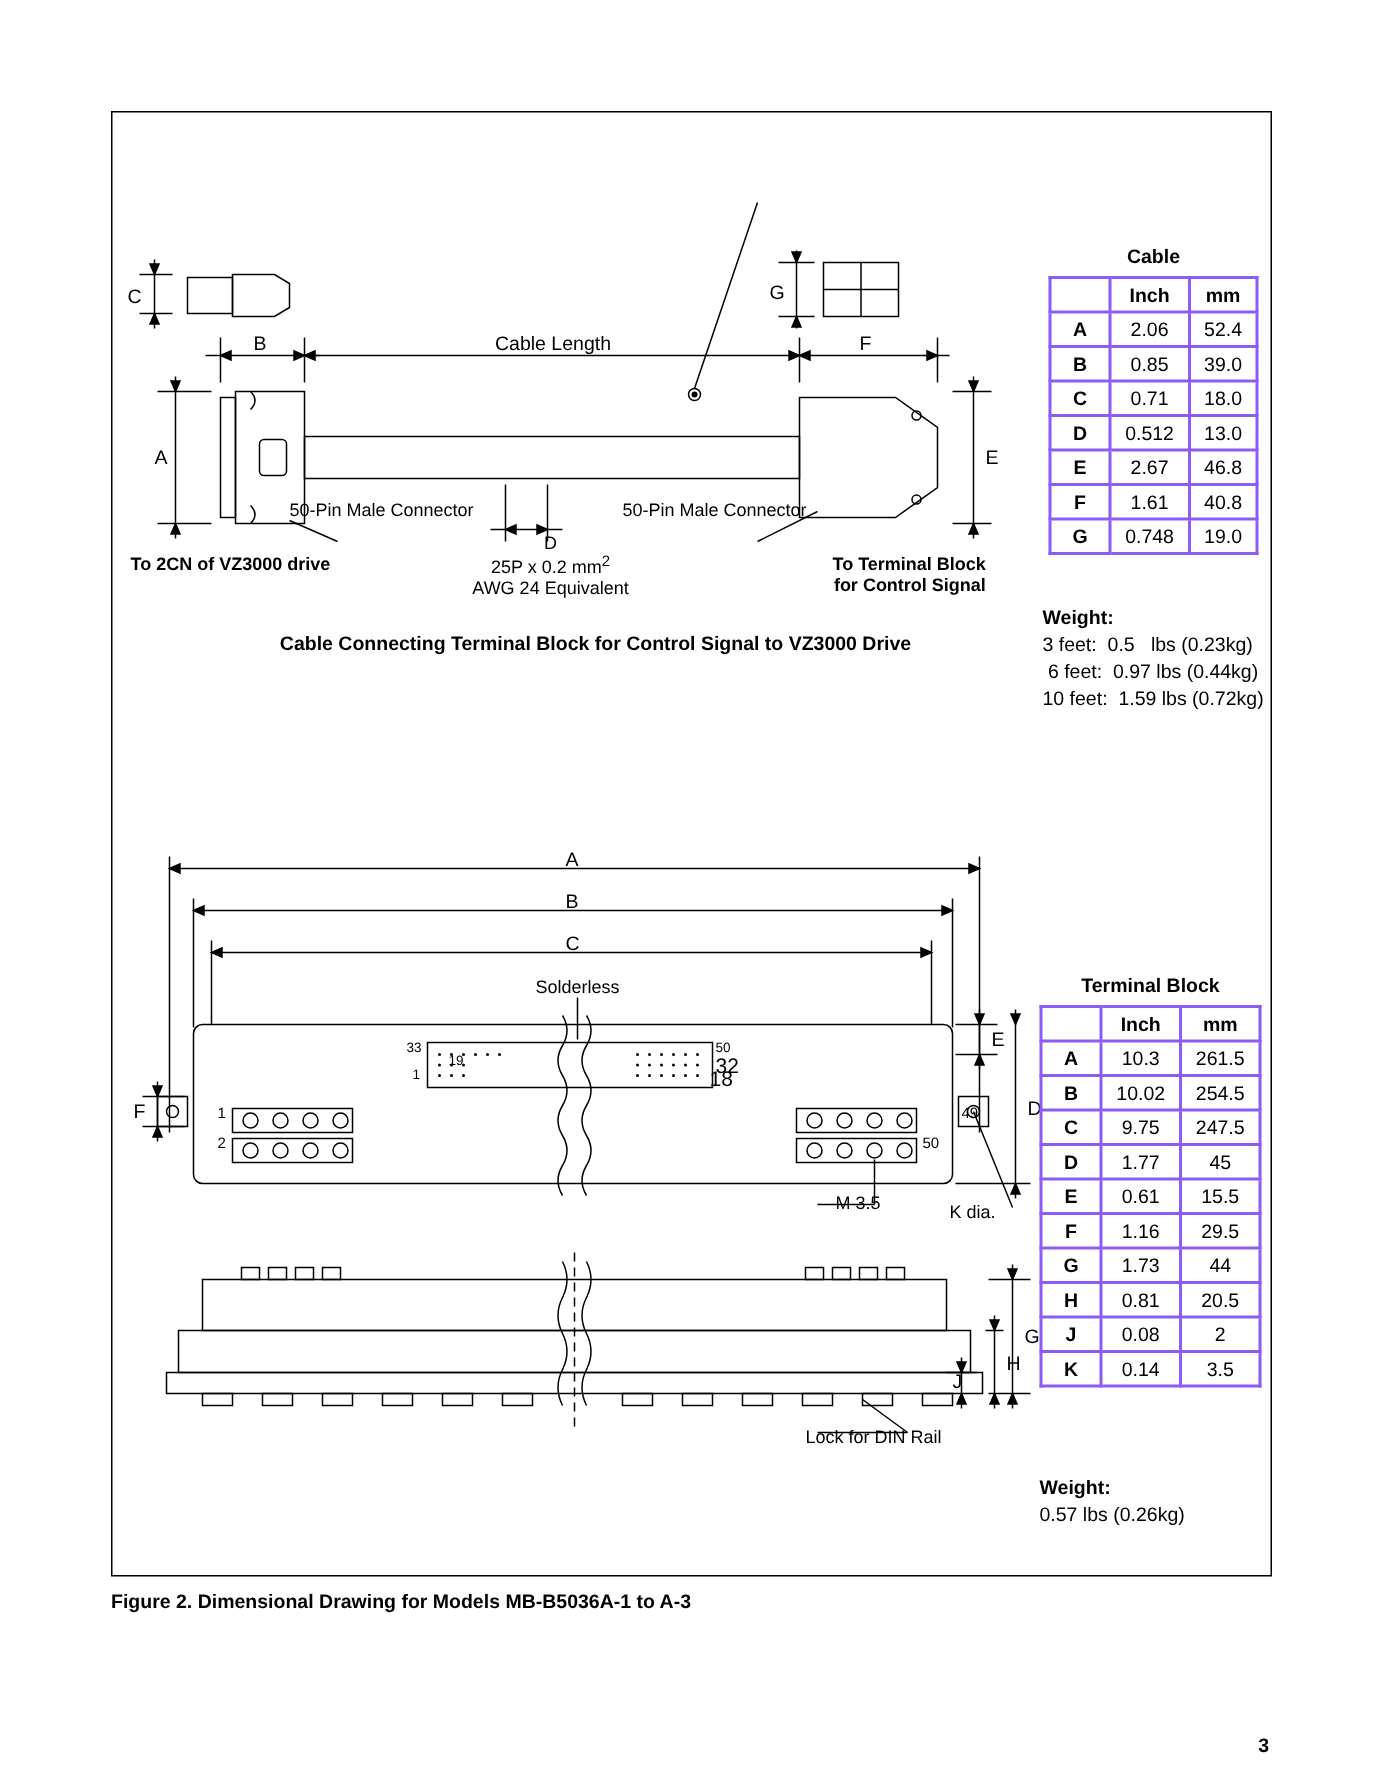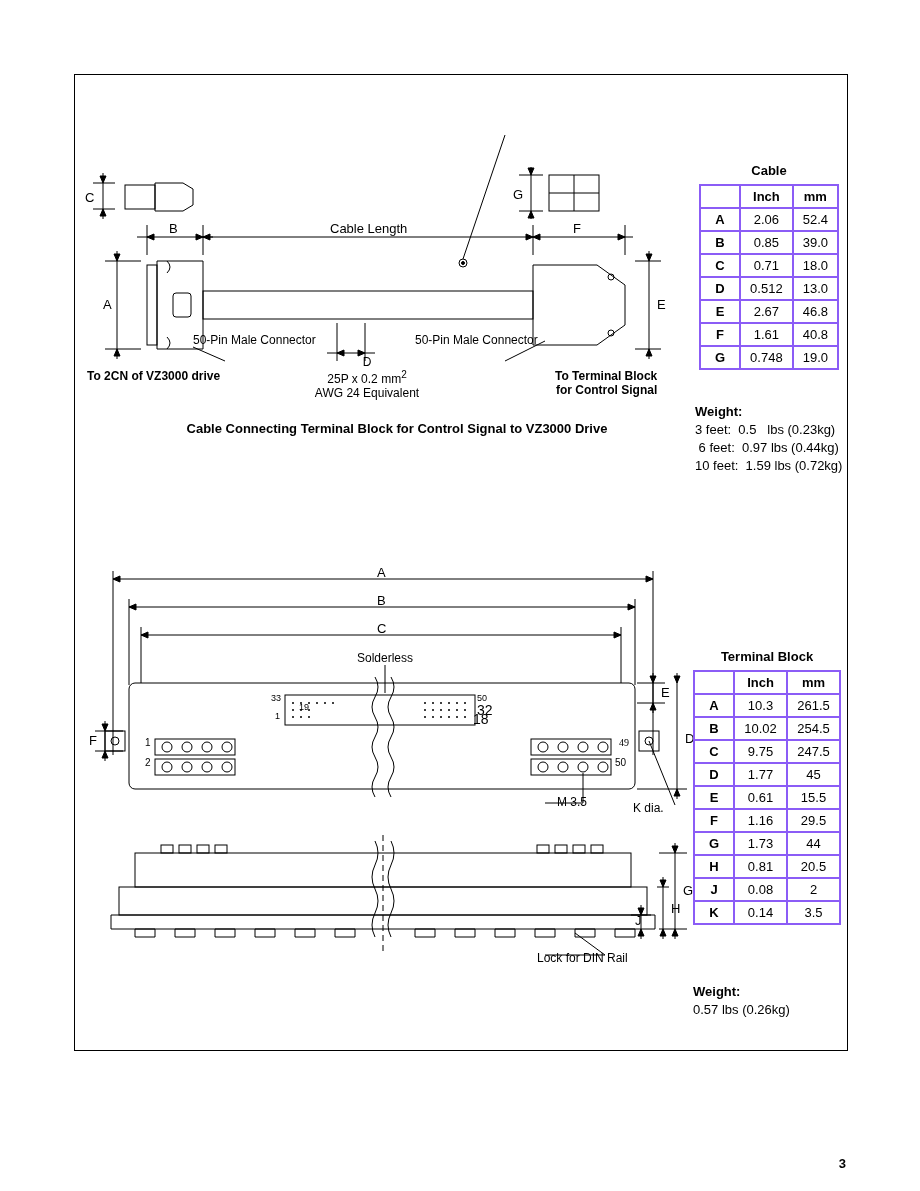--- a/index.html
+++ b/index.html
@@ -338,21 +338,21 @@
     <div class="abs" style="left:302px; top:546px;">C</div>
     <div class="abs" style="left:282px; top:576px; font-size:12px;">Solderless</div>
     <div class="abs" style="left:196px; top:618px; font-size:9px;">33</div>
     <div class="abs" style="left:196px; top:627px; font-size:9px;margin-left:28px;">19</div>
     <div class="abs" style="left:200px; top:636px; font-size:9px;">1</div>
     <div class="abs" style="left:402px; top:618px; font-size:9px;">50</div>
     <div class="abs" style="left:402px; top:627px; font-size:14px;">32</div>
     <div class="abs" style="left:398px; top:636px; font-size:14px;">18</div>
     <div class="abs" style="left:70px; top:662px; font-size:10px;">1</div>
     <div class="abs" style="left:70px; top:682px; font-size:10px;">2</div>
-    <div class="abs" style="left:544px; top:662px; font-size:10px;font-family:Liberation Serif, serif;">49</div>
+    <div class="abs" style="left:566px; top:662px; font-size:10px;">49</div>
     <div class="abs" style="left:540px; top:682px; font-size:10px;">50</div>
     <div class="abs" style="left:586px; top:610px;">E</div>
     <div class="abs" style="left:610px; top:656px;">D</div>
     <div class="abs" style="left:14px; top:658px;">F</div>
     <div class="abs" style="left:482px; top:720px; font-size:12px;">M 3.5</div>
     <div class="abs" style="left:558px; top:726px; font-size:12px;">K dia.</div>
     <div class="abs" style="left:608px; top:808px;">G</div>
     <div class="abs" style="left:596px; top:826px;">H</div>
     <div class="abs" style="left:560px; top:838px;">J</div>
     <div class="abs" style="left:462px; top:876px; font-size:12px;">Lock for DIN Rail</div>
@@ -421,14 +421,15 @@
           </tbody>
       </table>
     </div>
     <div class="abs" style="left:618px; top:908px; font-size:13px; line-height:18px;">
       <div class="bold">Weight:</div>
       <div>0.57 lbs (0.26kg)</div>
     </div>
 
   </div>
 
+  <div class="figcap">Figure 2.  Dimensional Drawing for Models MB-B5036A-1 to A-3</div>
   <div class="pagenum">3</div>
 </div>
 
 </body></html>

